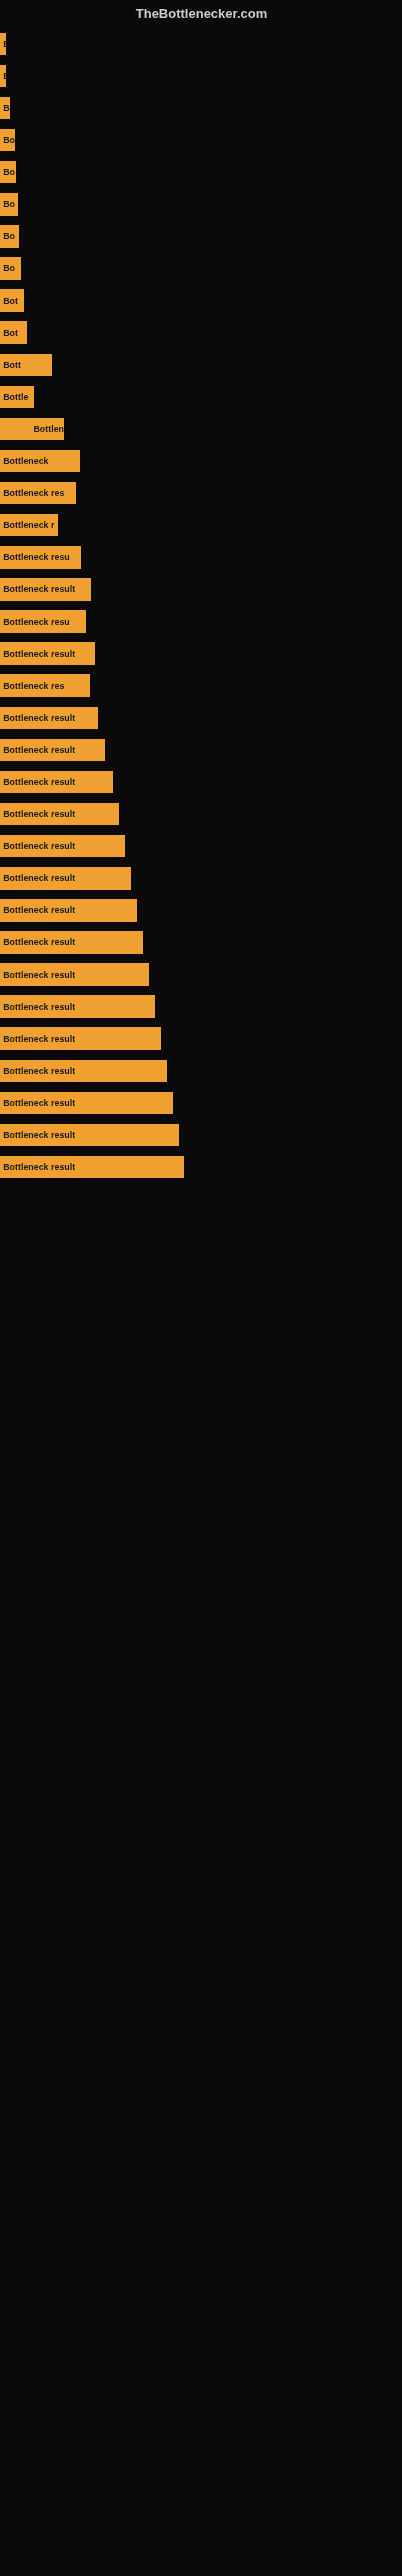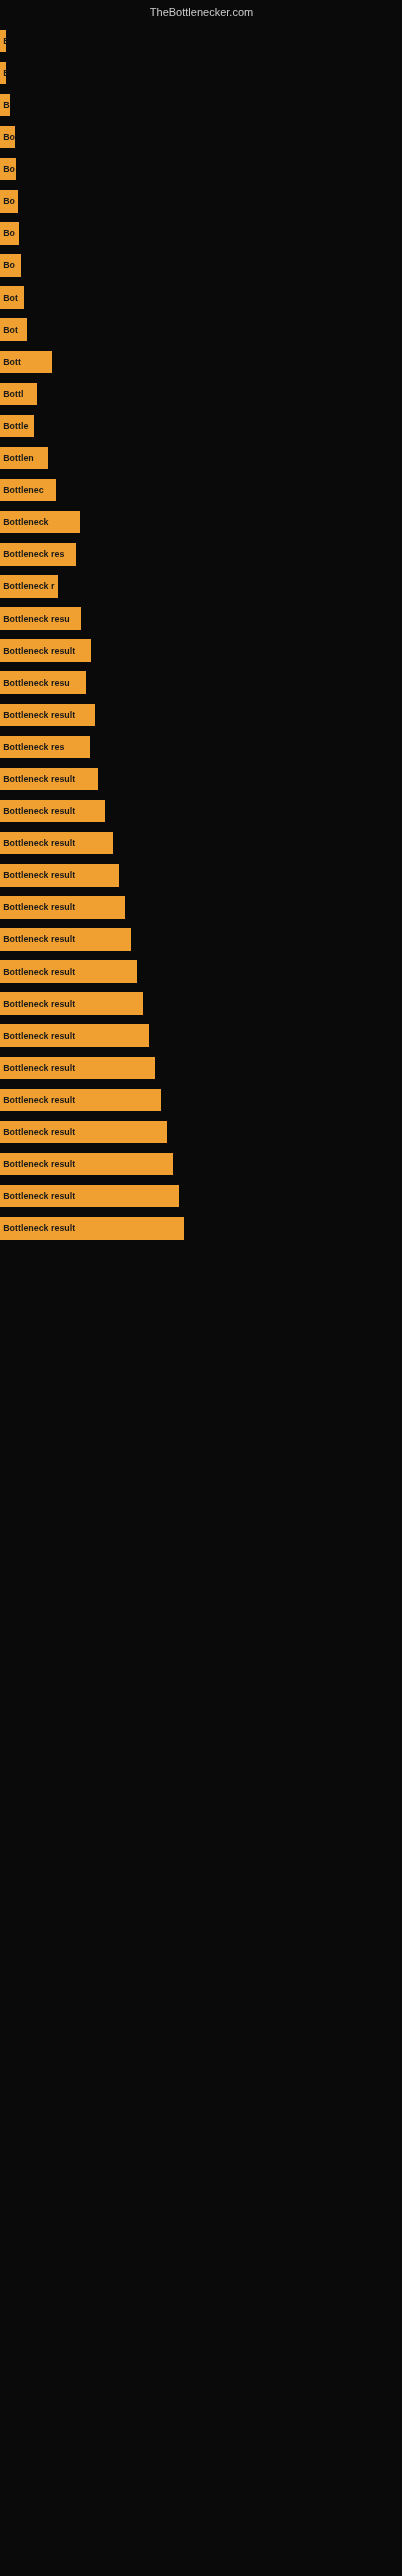--- a/index.html
+++ b/index.html
@@ -9,24 +9,24 @@
     }
     body {
       background-color: #0a0a0a;
       width: 403px;
       min-height: 2576px;
       font-family: Arial, sans-serif;
       position: relative;
     }
     .site-title {
       color: #cccccc;
-      font-size: 11px;
+      font-size: 13px;
       text-align: center;
       padding: 6.4px 0;
-      font-weight: normal;
+      font-weight: bold;
     }
     .bar-container {
       display: flex;
       align-items: center;
       margin-bottom: 0px;
       padding: 4.8px 0 4.8px 0;
     }
     .bar {
       background-color: #f0a030;
       height: 22.5px;
@@ -98,37 +98,27 @@
       <div class="bar" style="width: 27px;">
         <span class="bar-label">Bot</span>
       </div>
     </div>
     <div class="bar-container">
       <div class="bar" style="width: 52px;">
         <span class="bar-label">Bott</span>
       </div>
     </div>
     <div class="bar-container">
-      <div class="bar" style="width: 37px;">
-        <span class="bar-label">Bottl</span>
-      </div>
-    </div>
-    <div class="bar-container">
       <div class="bar" style="width: 34px;">
         <span class="bar-label">Bottle</span>
       </div>
     </div>
     <div class="bar-container">
-      <div class="bar" style="width: 48px;">
+      <div class="bar" style="width: 64px; justify-content: flex-end;">
         <span class="bar-label">Bottlen</span>
-      </div>
-    </div>
-    <div class="bar-container">
-      <div class="bar" style="width: 56px;">
-        <span class="bar-label">Bottlenec</span>
       </div>
     </div>
     <div class="bar-container">
       <div class="bar" style="width: 80px;">
         <span class="bar-label">Bottleneck</span>
       </div>
     </div>
     <div class="bar-container">
       <div class="bar" style="width: 76px;">
         <span class="bar-label">Bottleneck res</span>

